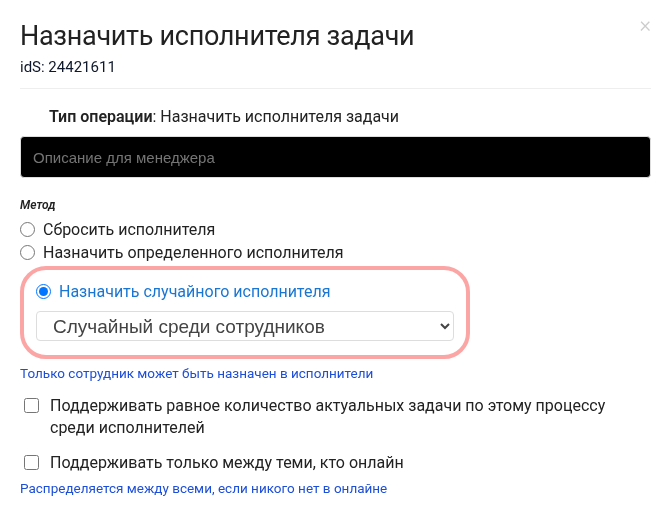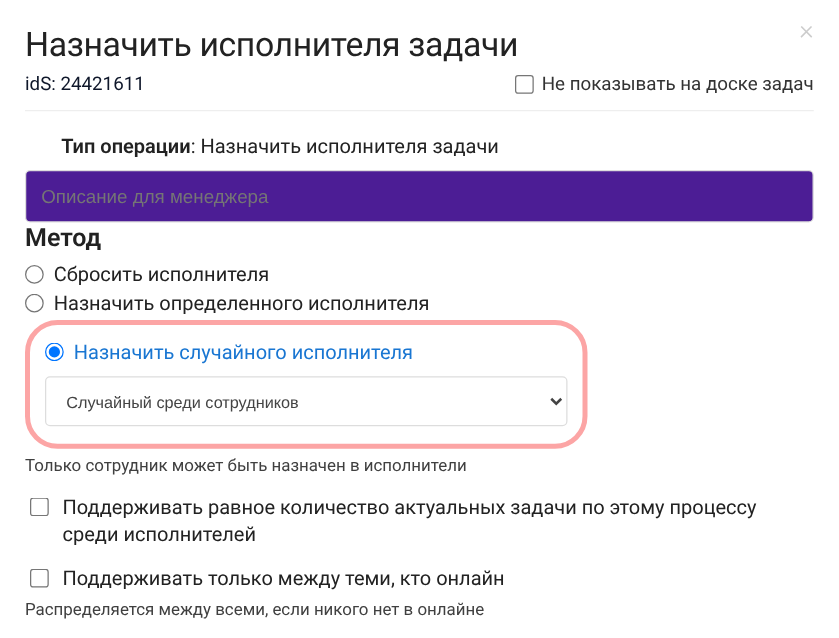--- a/index.html
+++ b/index.html
@@ -65,27 +65,29 @@
   .op-type strong {
     font-weight: 600;
   }
   .desc-input {
     width: 100%;
     height: 42px;
     border: 1px solid #ddd;
     border-radius: 4px;
     padding: 0 12px;
     font-size: 15px;
-    background: #4c1d95;
+    background: #000000;
     color: #888;
   }
   .method-heading {
-    font-size: 20px;
+    font-size: 12px;
     font-weight: 600;
+    margin-top: 20px;
     margin-bottom: 8px;
+    font-style: italic;
   }
   .radio-row {
     display: flex;
     align-items: center;
     gap: 8px;
     margin: 4px 0;
     font-size: 16px;
   }
   .radio-row input[type="radio"] {
     width: 15px;
@@ -98,31 +100,31 @@
     padding: 8px 12px 14px 12px;
     margin-top: 2px;
     width: 450px;
   }
   .highlight-box .radio-row {
     color: #1976d2;
     margin-bottom: 10px;
   }
   .select-field {
     width: 100%;
-    height: 40px;
+    height: 30px;
     padding: 0 12px;
-    font-size: 13px;
+    font-size: 19px;
     border: 1px solid #ddd;
     border-radius: 4px;
     background: #fff;
     color: #444;
   }
   .hint {
     font-size: 13.5px;
-    color: #404040;
+    color: #1d4ed8;
     margin-top: 6px;
   }
   .chk-block {
     display: flex;
     align-items: flex-start;
     gap: 8px;
     margin-top: 14px;
     font-size: 16px;
     line-height: 1.35;
   }
@@ -136,24 +138,20 @@
 </head>
 <body>
 
 
 
 <div class="dialog-header">
   <h1 class="dialog-title">Назначить исполнителя задачи</h1>
   <span class="close-icon">×</span>
   <div class="sub-row">
     <span class="ids">idS: 24421611</span>
-    <label class="chk-row">
-      <input type="checkbox" style="">
-      <span>Не показывать на доске задач</span>
-    </label>
   </div>
 </div>
 
 <hr class="divider">
 
 <div class="op-type">
   <strong>Тип операции</strong><span>: </span><span>Назначить исполнителя задачи</span>
 </div>
 
 <input type="text" class="desc-input" placeholder="Описание для менеджера" style="">

